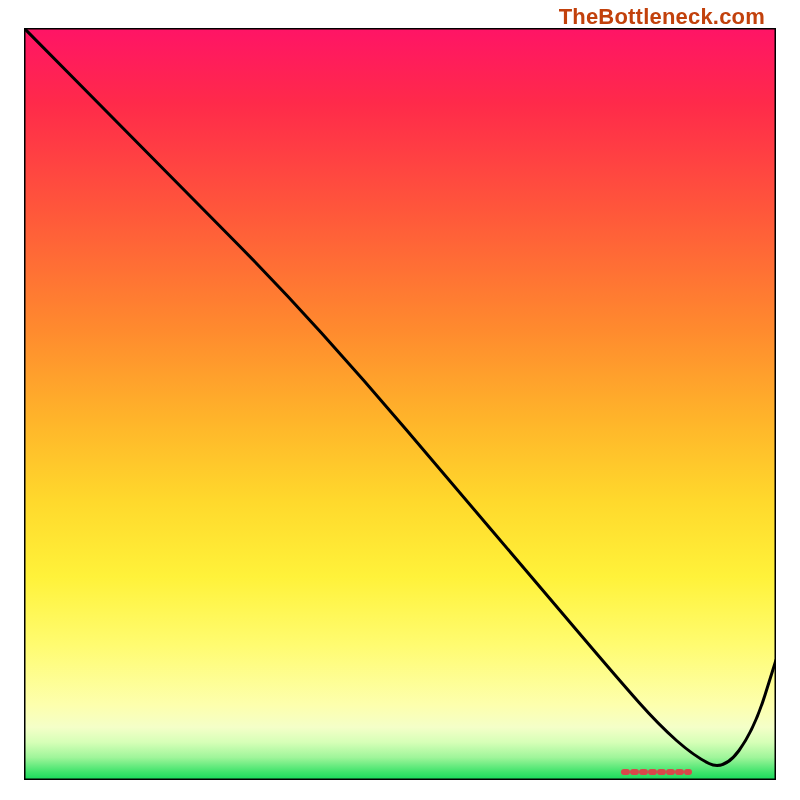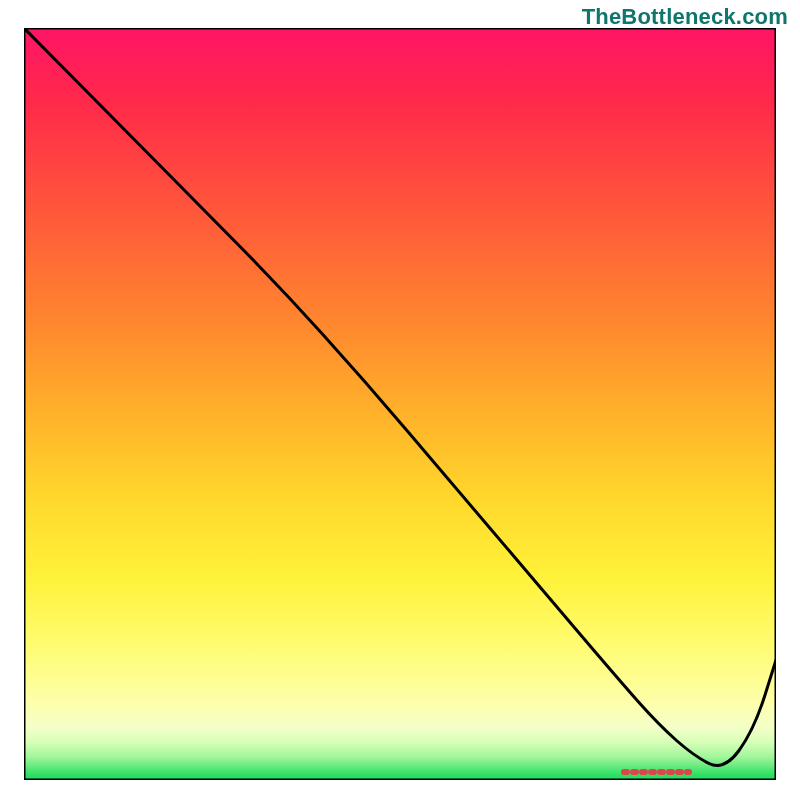--- a/index.html
+++ b/index.html
@@ -12,24 +12,24 @@
     overflow: hidden;
   }
   .container {
     position: relative;
     width: 800px;
     height: 800px;
   }
   .watermark {
     position: absolute;
     top: 4px;
-    right: 12px;
+    right: 35px;
     font-size: 22px;
     font-weight: 600;
-    color: #0f766e;
+    color: #c2410c;
     font-family: Arial, Helvetica, sans-serif;
     letter-spacing: 0.2px;
   }
   .plot-box {
     position: absolute;
     left: 24px;
     top: 28px;
     width: 752px;
     height: 752px;
   }

